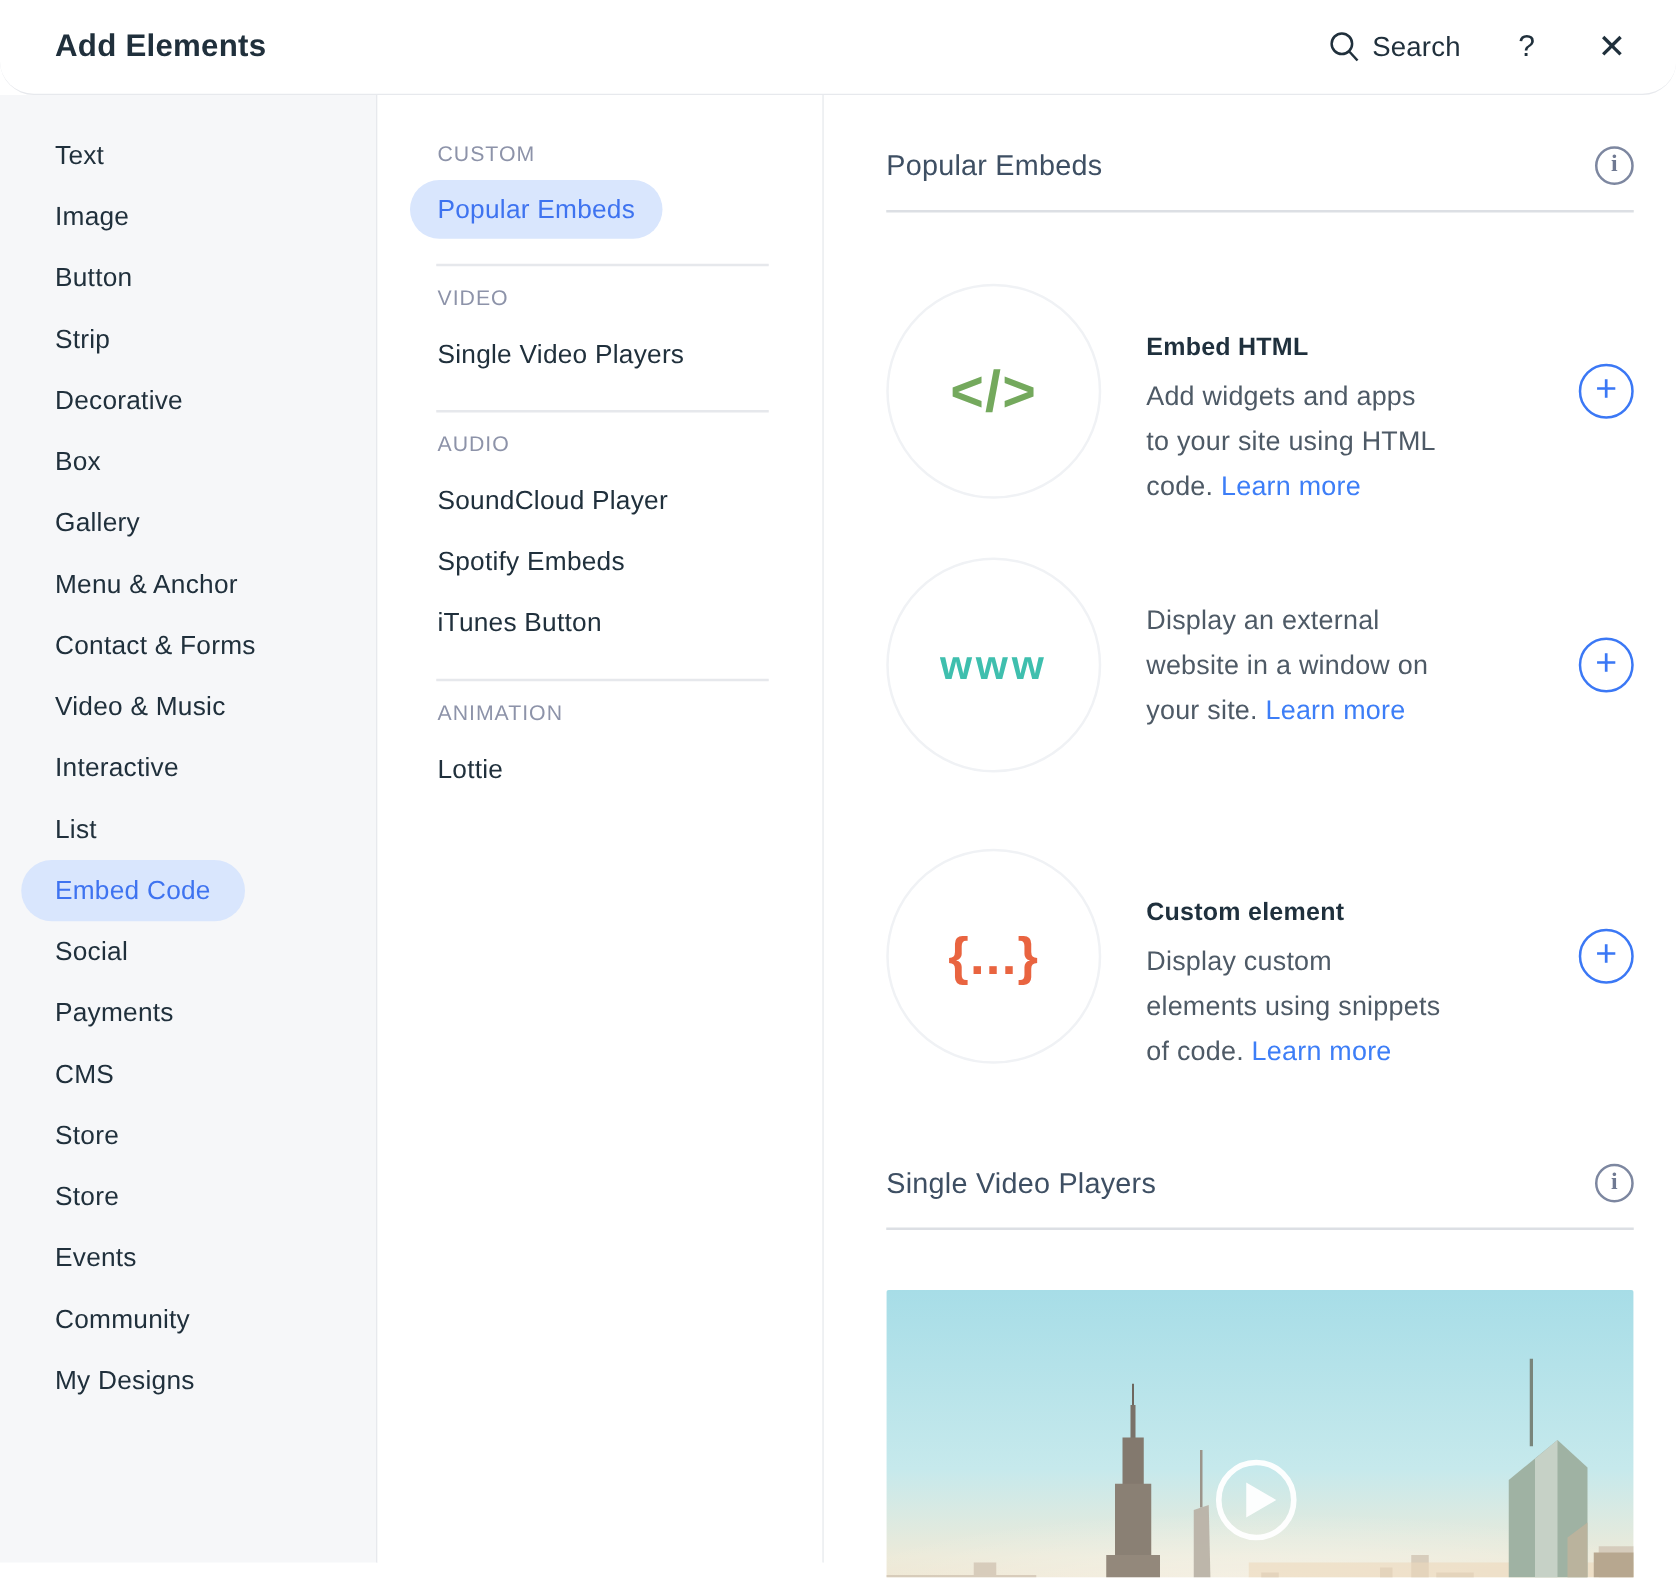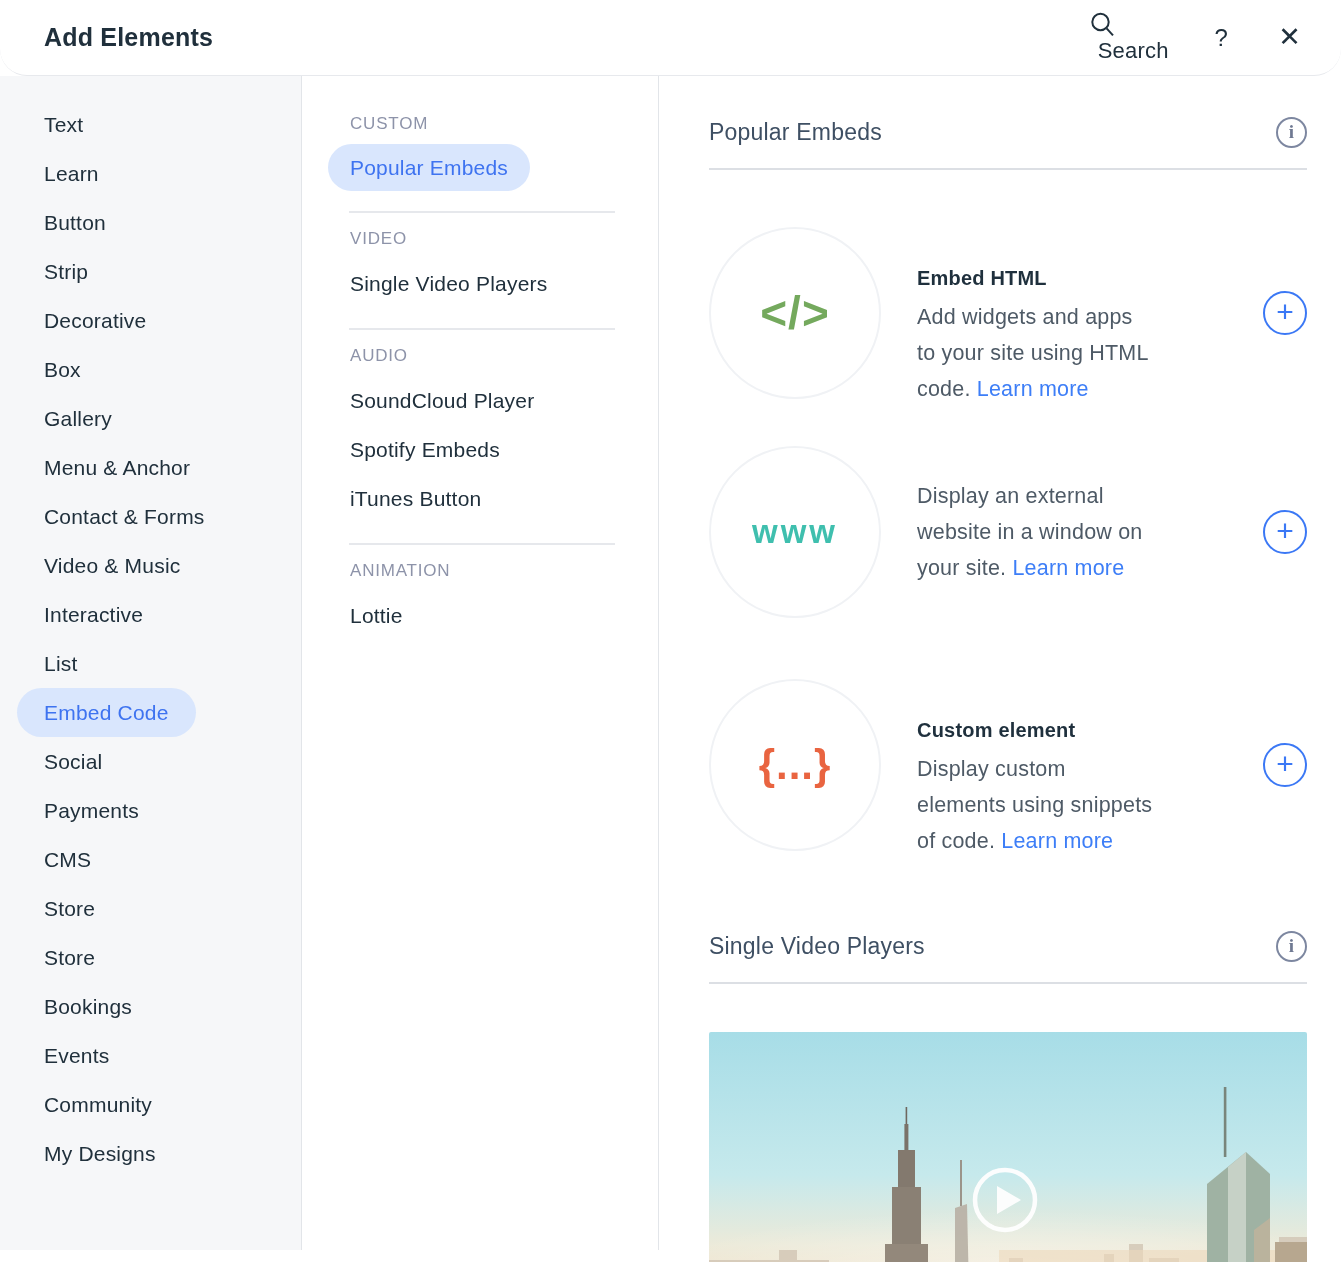--- a/index.html
+++ b/index.html
@@ -17,21 +17,21 @@
   *{margin:0;padding:0;box-sizing:border-box;}
   html,body{background:#fff;}
   body{font-family:"Liberation Sans","DejaVu Sans",sans-serif;color:var(--text-dark);letter-spacing:.2px;}
   .app{position:relative;width:1341px;height:1262px;background:#fff;overflow:hidden;}
 
   
   .header{height:76px;display:flex;align-items:center;justify-content:space-between;
           padding:0 40px 0 44px;border-bottom:1px solid #e7e9ed;border-radius:27px;}
   .header-title{font-size:25px;font-weight:700;}
   .header-right{display:flex;align-items:center;}
-  .search{display:flex;align-items:flex-start;cursor:pointer;flex-direction:column;}
+  .search{display:flex;align-items:flex-end;cursor:pointer;}
   .search svg{display:block;}
   .search-label{font-size:22px;margin-left:9px;}
   .help{font-size:24px;margin-left:46px;cursor:pointer;}
   .close{font-size:27px;margin-left:50px;cursor:pointer;font-weight:400;line-height:1;}
 
   .cols{display:flex;height:1174px;}
 
   
   .sidebar{width:302px;background:var(--sidebar-bg);border-right:1px solid var(--vdiv);
            padding-top:24px;flex:none;}
@@ -107,38 +107,37 @@
       </div>
       <div class="help">?</div>
       <div class="close">✕</div>
     </div>
   </div>
 
   <div class="cols">
 
     <div class="sidebar">
       <div class="side-item">Text</div>
-      <div class="side-item">Learn</div>
+      <div class="side-item">Image</div>
       <div class="side-item">Button</div>
       <div class="side-item">Strip</div>
       <div class="side-item">Decorative</div>
       <div class="side-item">Box</div>
       <div class="side-item">Gallery</div>
       <div class="side-item">Menu &amp; Anchor</div>
       <div class="side-item">Contact &amp; Forms</div>
       <div class="side-item">Video &amp; Music</div>
       <div class="side-item">Interactive</div>
       <div class="side-item">List</div>
       <div class="side-item selected">Embed Code</div>
       <div class="side-item">Social</div>
       <div class="side-item">Payments</div>
       <div class="side-item">CMS</div>
       <div class="side-item">Store</div>
       <div class="side-item">Store</div>
-      <div class="side-item">Bookings</div>
       <div class="side-item">Events</div>
       <div class="side-item">Community</div>
       <div class="side-item">My Designs</div>
     </div>
 
     <div class="cats">
       <div class="cat-section">
         <div class="cat-label">CUSTOM</div>
         <div class="pill-wrap">
           <div class="cat-item pill">Popular Embeds</div>

